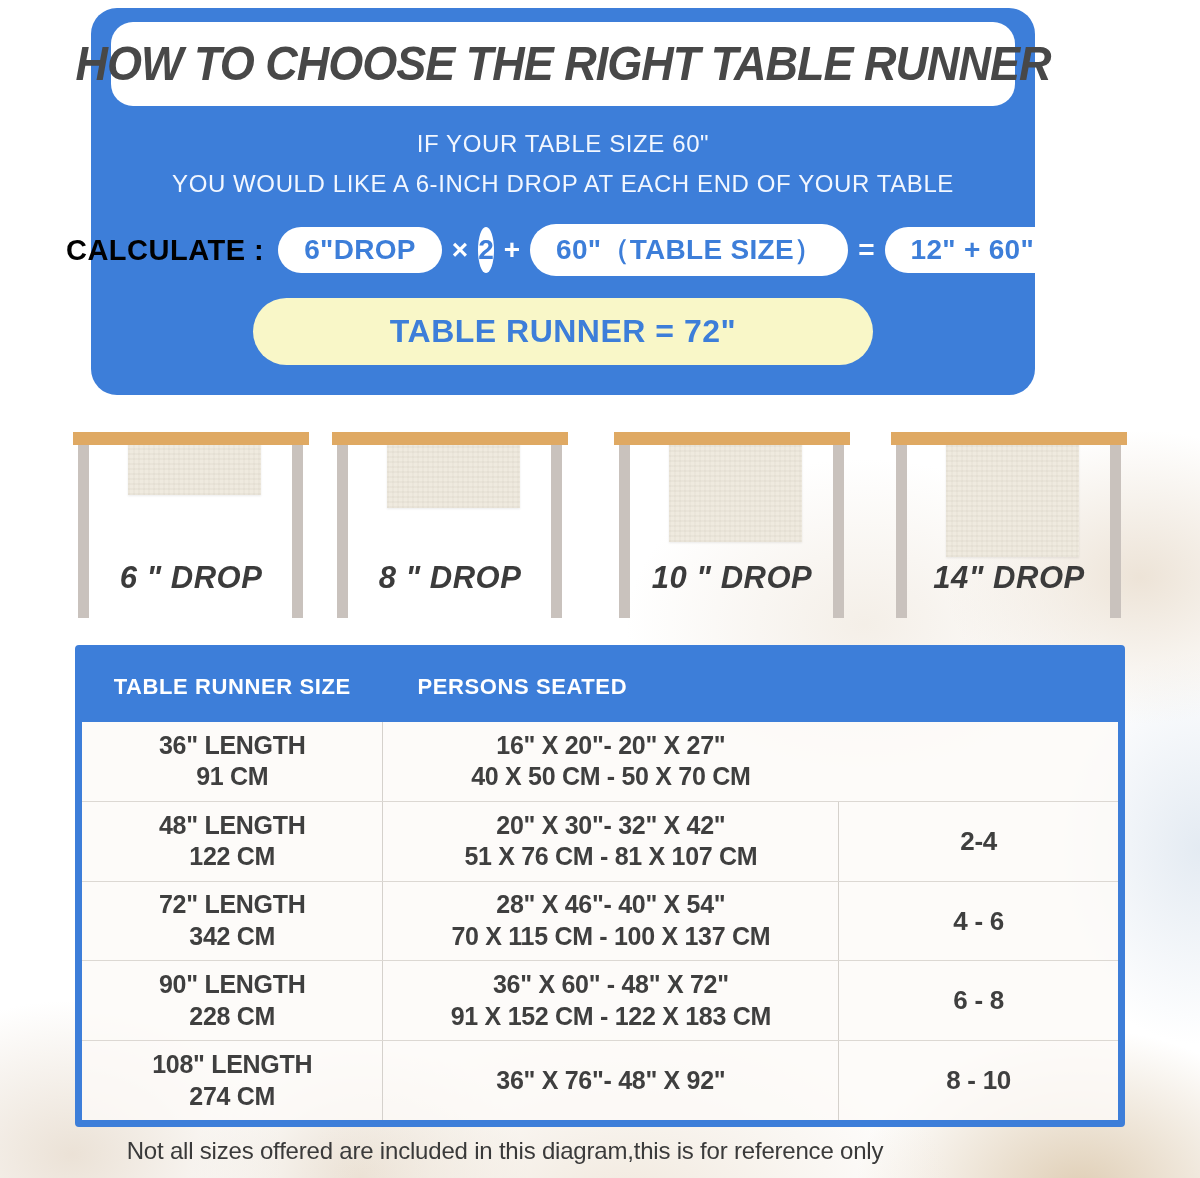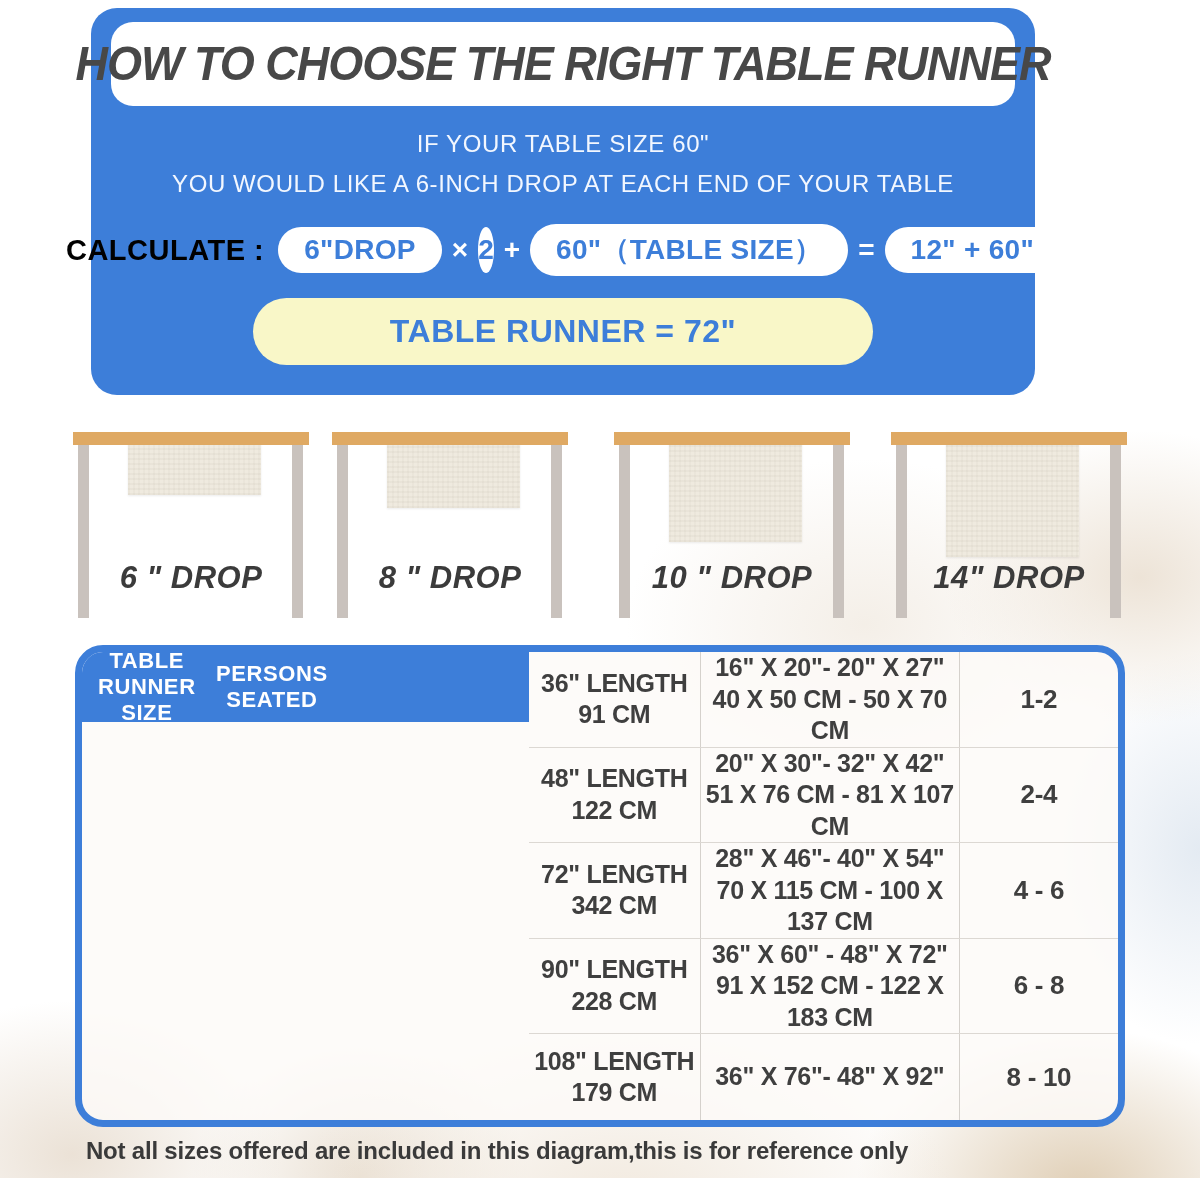--- a/index.html
+++ b/index.html
@@ -79,44 +79,44 @@
   .fig-2 .runner { height:110px; }
   .fig-3 .runner { height:125px; }
   .fig-label {
     position:absolute; left:0; right:0; top:165px; text-align:center;
     font-size:31px; font-weight:bold; font-style:italic; color:#3B3B3B; letter-spacing:0.5px;
   }
 
   
   .size-card {
     position:absolute; left:75px; top:645px; width:1050px; height:482px;
-    border:7px solid #3D7ED9; border-radius:28px; overflow:hidden;
+    border:7px solid #3D7ED9; border-radius:4px; overflow:hidden;
     background:rgba(252,250,248,0.8);
-    display:flex; 
+    display:flex; flex-direction:column;
   }
   .size-header { height:70px; background:#3D7ED9; display:flex; align-items:center; flex:0 0 auto; }
   .size-header .hcell {
     color:#ffffff; font-weight:bold; font-size:22px; letter-spacing:0.6px; text-align:center;
   }
   .col-1 { width:29%; } .col-2 { width:44%; } .col-3 { width:27%; }
   .size-body { flex:1 1 auto; display:flex; flex-direction:column; }
   .srow { flex:1 1 0; display:flex; }
   .srow + .srow { border-top:1px solid #DCD8D3; }
   .scell {
     display:flex; flex-direction:column; align-items:center; justify-content:center;
     color:#3F3F3F; font-weight:bold; font-size:25px; line-height:1.26; letter-spacing:-0.3px;
     text-align:center;
   }
   .scell.col-2, .scell.col-3 { border-left:1px solid #D5D1CC; }
   .persons { font-size:26px; }
 
   
   .footer-note {
-    position:absolute; left:0; top:1137px; width:994px; text-align:center;
-    font-size:24px; font-weight:bold; color:#3A3A3A; letter-spacing:-0.2px;
+    position:absolute; left:8px; top:1137px; width:994px; text-align:center;
+    font-size:24px; font-weight:normal; color:#3A3A3A; letter-spacing:-0.2px;
   }
 </style>
 </head>
 <body>
 
 <div class="photo-bg"></div>
 
 <div class="top-panel">
   <div class="title-box">
     <div class="title-text">HOW TO CHOOSE THE RIGHT TABLE RUNNER</div>
@@ -180,23 +180,20 @@
 
     <div class="srow">
       <div class="scell col-1">
         <span>36" LENGTH</span>
         <span>91 CM</span>
       </div>
       <div class="scell col-2">
         <span>16" X 20"- 20" X 27"</span>
         <span>40 X 50 CM - 50 X 70 CM</span>
       </div>
-      <div class="scell col-3">
-        <span class="persons">1-2</span>
-      </div>
     </div>
 
     <div class="srow">
       <div class="scell col-1">
         <span>48" LENGTH</span>
         <span>122 CM</span>
       </div>
       <div class="scell col-2">
         <span>20" X 30"- 32" X 42"</span>
         <span>51 X 76 CM - 81 X 107 CM</span>
@@ -230,21 +227,21 @@
         <span>91 X 152 CM - 122 X 183 CM</span>
       </div>
       <div class="scell col-3">
         <span class="persons">6 - 8</span>
       </div>
     </div>
 
     <div class="srow">
       <div class="scell col-1">
         <span>108" LENGTH</span>
-        <span>179 CM</span>
+        <span>274 CM</span>
       </div>
       <div class="scell col-2">
         <span>36" X 76"- 48" X 92"</span>
       </div>
       <div class="scell col-3">
         <span class="persons">8 - 10</span>
       </div>
     </div>
 
   </div>

